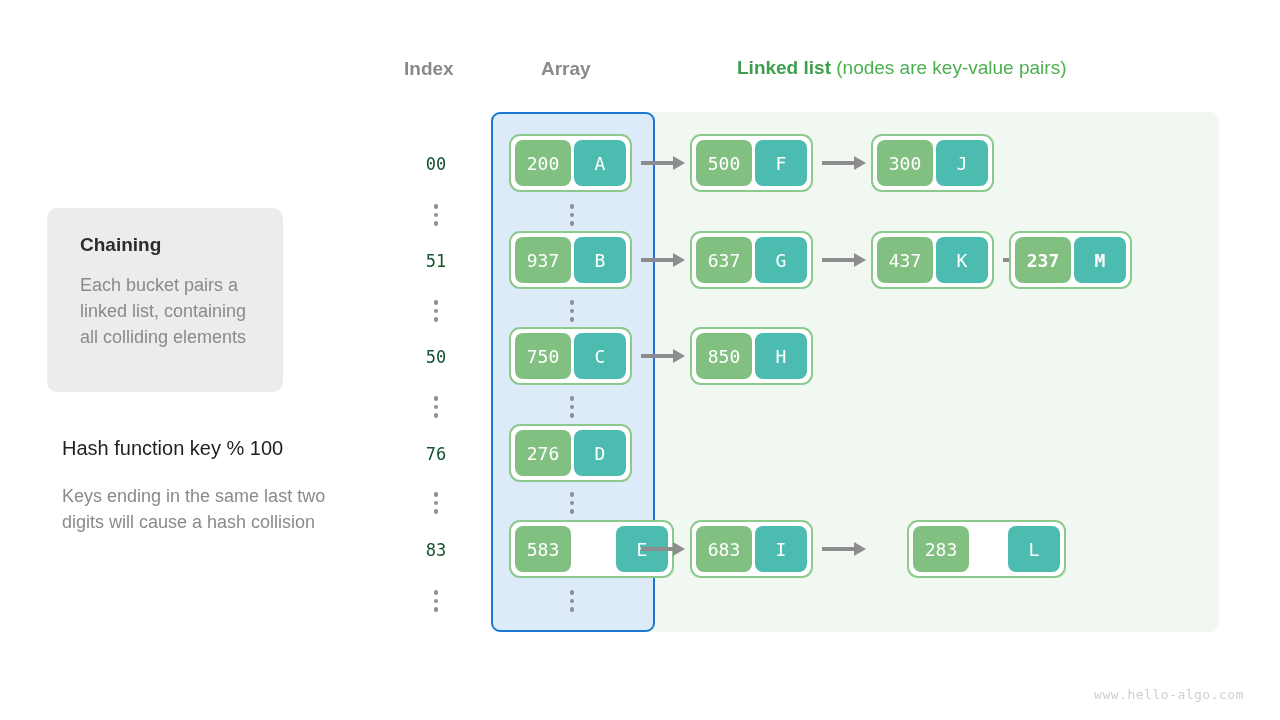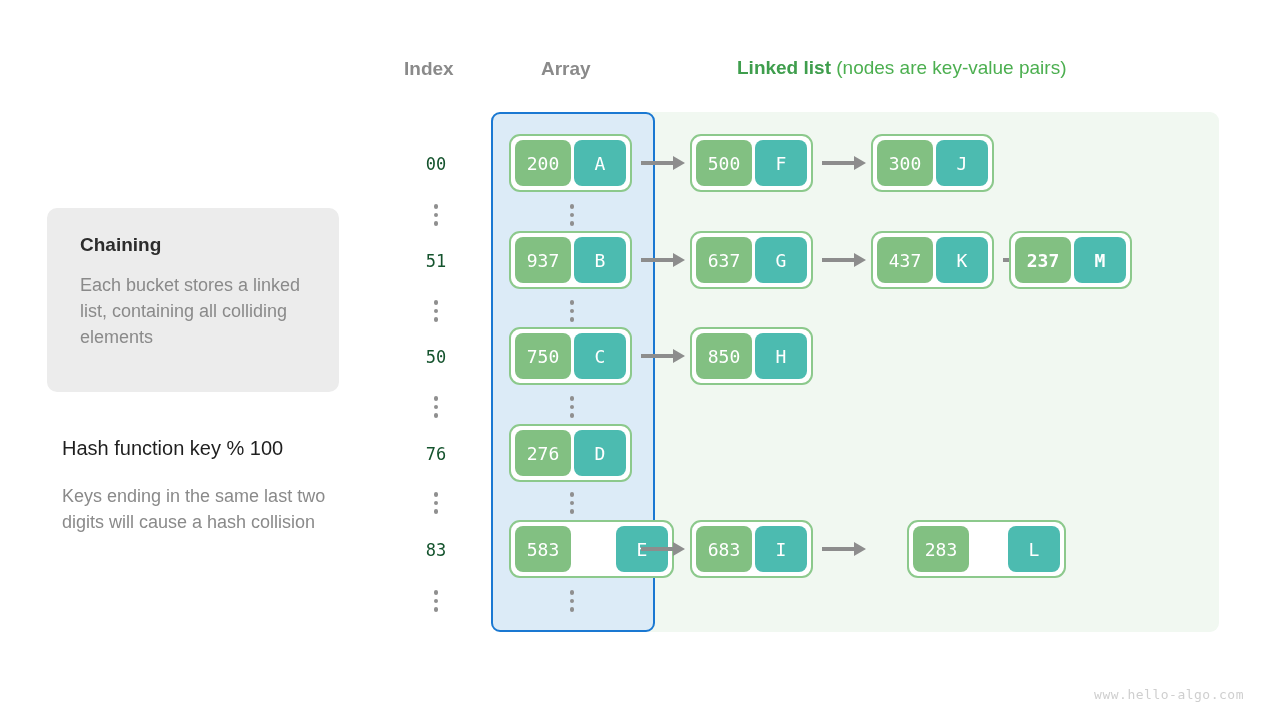--- a/index.html
+++ b/index.html
@@ -109,21 +109,21 @@
     width: 0; height: 0;
     border-top: 7px solid transparent;
     border-bottom: 7px solid transparent;
     border-left: 12px solid #8d8d8d;
   }
 
   
   #chaining-card {
     position: absolute;
     left: 47px; top: 208px;
-    width: 292px; height: 184px;
+    width: 236px; height: 184px;
     background: #ececec;
     border-radius: 10px;
     padding: 26px 30px 0 33px;
   }
   #chaining-title {
     font-size: 19px; font-weight: bold; color: #2c2c2c;
     margin-bottom: 16px;
   }
   #chaining-body {
     font-size: 18px; color: #8a8a8a; line-height: 26px;
@@ -297,20 +297,20 @@
       </div>
       <div class="vdots" style="left: 565px; top: 590px;">
         <i></i>
         <i></i>
         <i></i>
       </div>
     </div>
 
   <div id="chaining-card">
     <div id="chaining-title">Chaining</div>
-    <div id="chaining-body">Each bucket stores a linked list, containing all colliding elements</div>
+    <div id="chaining-body">Each bucket pairs a linked list, containing all colliding elements</div>
   </div>
   <div id="hash-title">Hash function key % 100</div>
   <div id="hash-body">Keys ending in the same last two digits will cause a hash collision</div>
 
   <div id="watermark">www.hello-algo.com</div>
 
 </div>
 
 </body></html>

